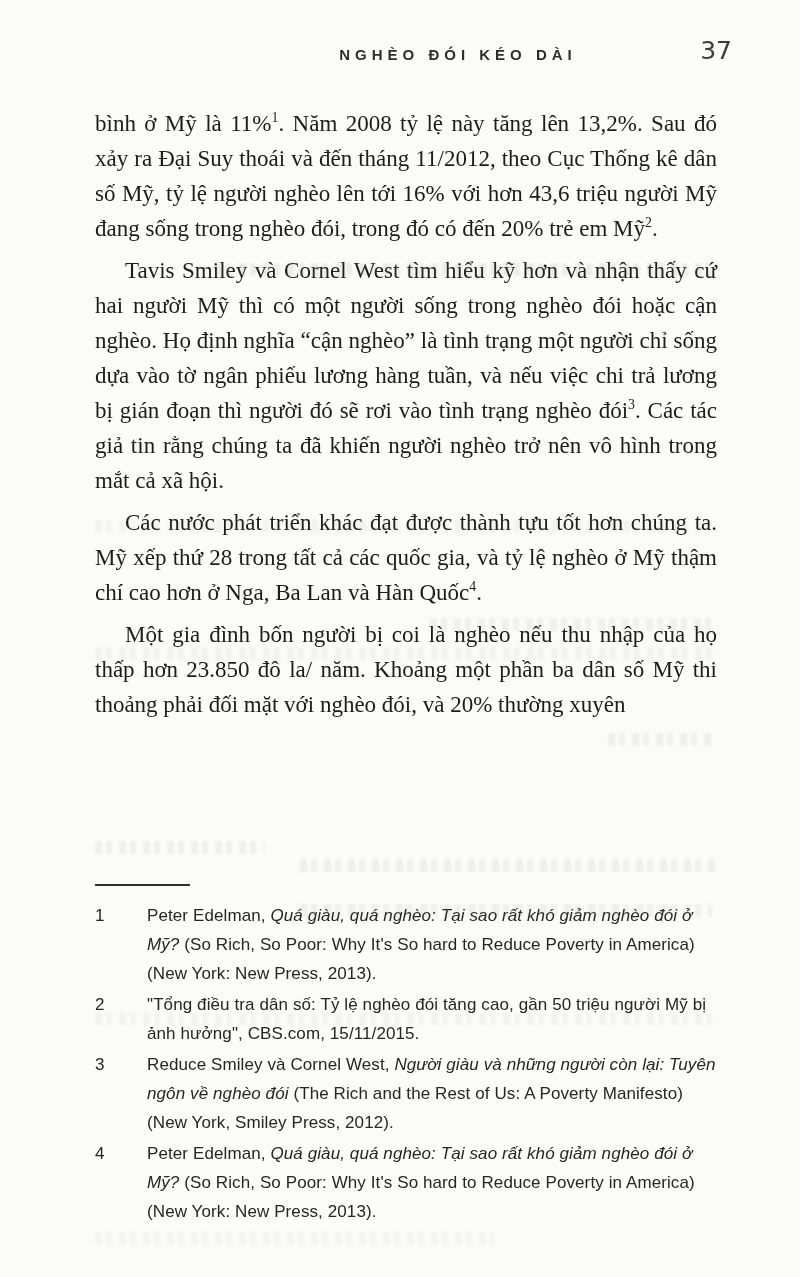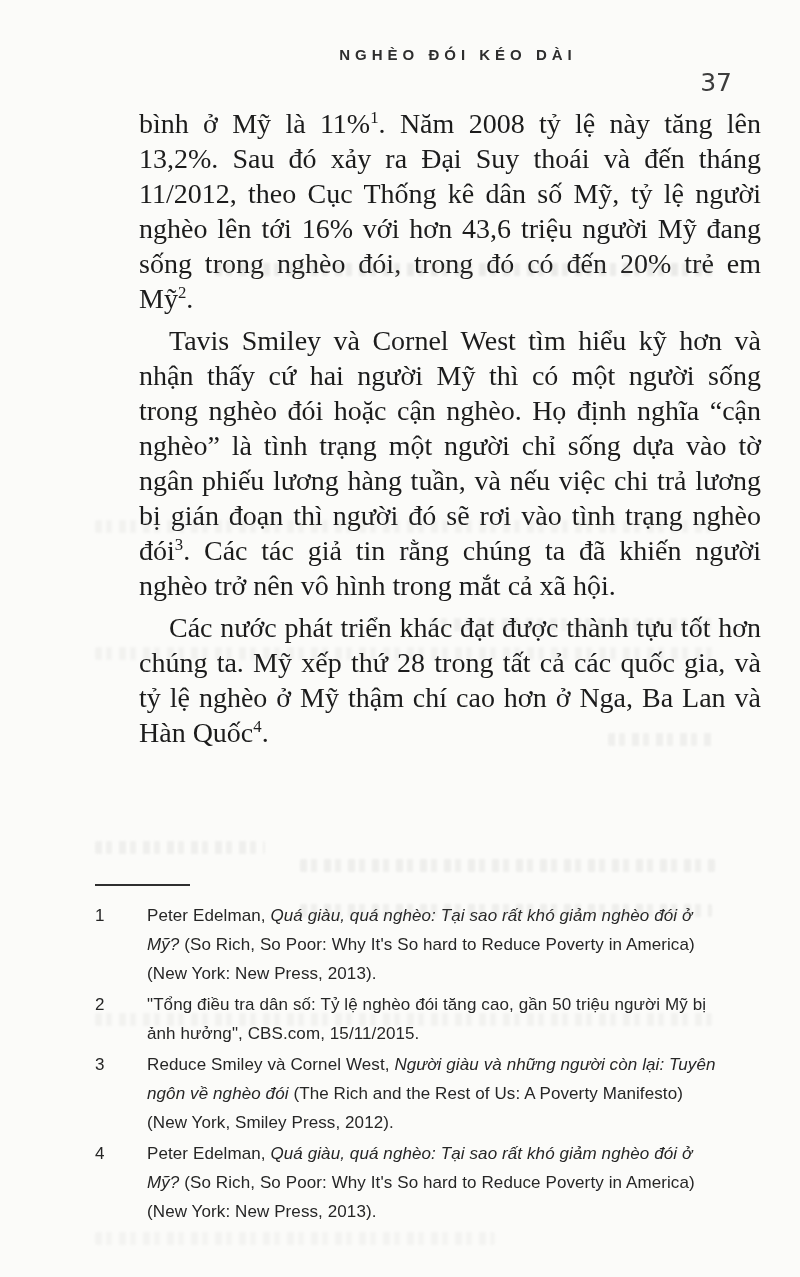--- a/index.html
+++ b/index.html
@@ -14,29 +14,28 @@
   .header-title{
     position:absolute;top:46px;left:0;right:0;text-align:center;
     transform:translateX(58px);
     font-family:"Liberation Sans", sans-serif;
     font-size:15px;font-weight:700;letter-spacing:5px;color:#2e2e2e;
     white-space:nowrap;
   }
   .page-number{
     position:absolute;top:36px;right:68px;
     font-family:"DejaVu Sans", sans-serif;
-    font-size:25px;font-weight:400;color:#3d3d3d;margin-top:32px;
+    font-size:25px;font-weight:400;color:#3d3d3d;
   }
 
   
   .body-text{
     position:absolute;top:106px;left:95px;width:622px;
-    font-size:28px;line-height:35px;color:#1c1c1c;
+    font-size:23px;line-height:35px;color:#1c1c1c;
     text-align:justify;
-    margin-left:44px;
   }
   .body-text p{margin:0 0 7px 0;}
   .body-text p.indent{text-indent:30px;}
   .body-text sup{font-size:60%;line-height:0;vertical-align:super;}
 
   
   .fn-rule{
     position:absolute;top:884px;left:95px;width:95px;height:2px;
     background:#2f2f2f;
   }
@@ -64,20 +63,21 @@
 <div class="page">
 
   <div class="header-title">NGHÈO ĐÓI KÉO DÀI</div>
 
   <div class="page-number">37</div>
 
   <div class="body-text" id="body-paragraphs">
       <p class=""><span>bình ở Mỹ là 11%</span><sup>1</sup><span>. Năm 2008 tỷ lệ này tăng lên 13,2%. Sau đó xảy ra Đại Suy thoái và đến tháng 11/2012, theo Cục Thống kê dân số Mỹ, tỷ lệ người nghèo lên tới 16% với hơn 43,6 triệu người Mỹ đang sống trong nghèo đói, trong đó có đến 20% trẻ em Mỹ</span><sup>2</sup><span>.</span></p>
       <p class="indent"><span>Tavis Smiley và Cornel West tìm hiểu kỹ hơn và nhận thấy cứ hai người Mỹ thì có một người sống trong nghèo đói hoặc cận nghèo. Họ định nghĩa “cận nghèo” là tình trạng một người chỉ sống dựa vào tờ ngân phiếu lương hàng tuần, và nếu việc chi trả lương bị gián đoạn thì người đó sẽ rơi vào tình trạng nghèo đói</span><sup>3</sup><span>. Các tác giả tin rằng chúng ta đã khiến người nghèo trở nên vô hình trong mắt cả xã hội.</span></p>
       <p class="indent"><span>Các nước phát triển khác đạt được thành tựu tốt hơn chúng ta. Mỹ xếp thứ 28 trong tất cả các quốc gia, và tỷ lệ nghèo ở Mỹ thậm chí cao hơn ở Nga, Ba Lan và Hàn Quốc</span><sup>4</sup><span>.</span></p>
+      <p class="indent"><span>Một gia đình bốn người bị coi là nghèo nếu thu nhập của họ thấp hơn 23.850 đô la/ năm. Khoảng một phần ba dân số Mỹ thi thoảng phải đối mặt với nghèo đói, và 20% thường xuyên</span></p>
     </div>
 
   <div class="fn-rule"></div>
 
   <div class="footnotes" id="footnotes">
       <div class="footnote">
         <span class="fn-num">1</span>
         <span class="fn-text"><span>Peter Edelman, </span><i>Quá giàu, quá nghèo: Tại sao rất khó giảm nghèo đói ở Mỹ?</i><span> (So Rich, So Poor: Why It's So hard to Reduce Poverty in America) (New York: New Press, 2013).</span></span>
       </div>
       <div class="footnote">

